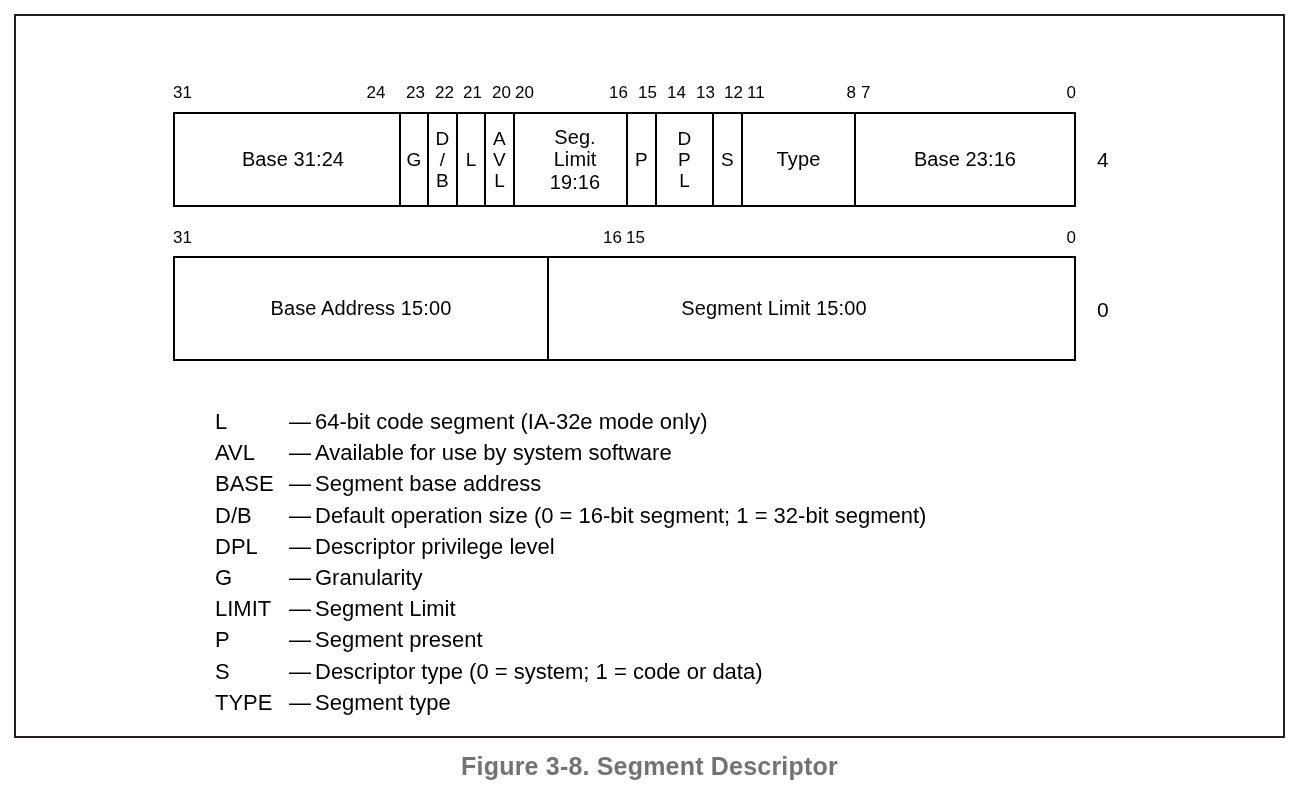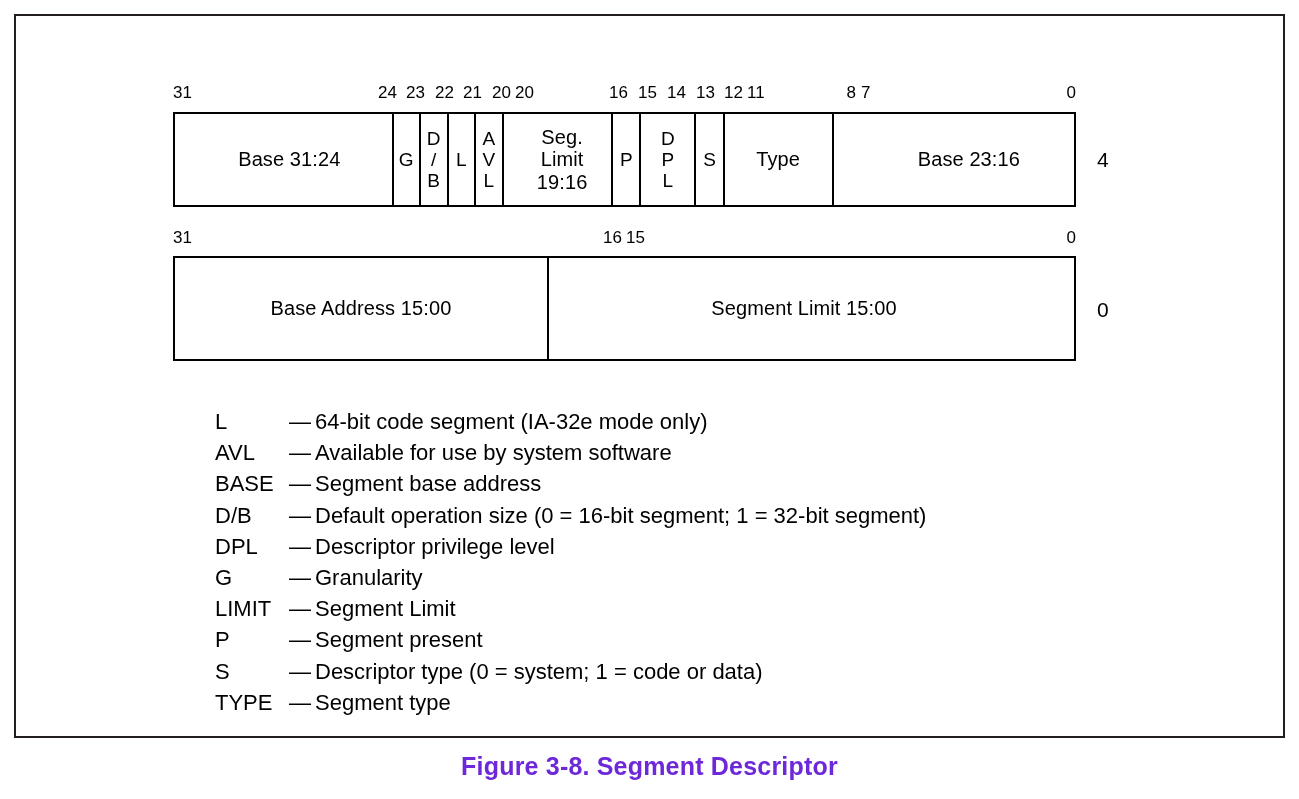--- a/index.html
+++ b/index.html
@@ -63,21 +63,20 @@
     justify-content: center;
     text-align: center;
     font-size: 20px;
     line-height: 1.12;
     letter-spacing: 0.1px;
     white-space: pre-line;
     overflow: hidden;
   }
   .cell:last-child {
     border-right: none;
-    margin-left: 30px;
   }
   .cell.narrow {
     font-size: 19px;
   }
 
   
   .bitlabel {
     position: absolute;
     font-size: 17px;
     line-height: 1;
@@ -132,21 +131,21 @@
   #caption .cap-num { margin-right: 7px; }
 </style>
 </head>
 <body>
 
 <div id="page">
 
   <div id="figure-frame" style="border-color: rgb(35, 31, 32);">
 
     <div class="bitlabel l" style="left:157px; top:68px;">31</div>
-    <div class="bitlabel r" style="left:339px; top:68px; width:42px;">24</div>
+    <div class="bitlabel r" style="left:339px; top:68px; width:42px;text-align:center;">24</div>
     <div class="bitlabel r" style="left:367px; top:68px; width:42px;">23</div>
     <div class="bitlabel r" style="left:396px; top:68px; width:42px;">22</div>
     <div class="bitlabel r" style="left:424px; top:68px; width:42px;">21</div>
     <div class="bitlabel r" style="left:453px; top:68px; width:42px;">20</div>
     <div class="bitlabel l" style="left:499px; top:68px;">20</div>
     <div class="bitlabel r" style="left:570px; top:68px; width:42px;">16</div>
     <div class="bitlabel r" style="left:599px; top:68px; width:42px;">15</div>
     <div class="bitlabel r" style="left:628px; top:68px; width:42px;">14</div>
     <div class="bitlabel r" style="left:657px; top:68px; width:42px;">13</div>
     <div class="bitlabel r" style="left:685px; top:68px; width:42px;">12</div>
@@ -250,17 +249,17 @@
       <div class="legend-row">
         <span class="legend-abbr">TYPE</span>
         <span class="legend-dash">—</span>
         <span class="legend-desc">Segment type</span>
       </div>
 
     </div>
 
   </div>
 
-  <div id="caption" style="color: #6d28d9;">
+  <div id="caption" style="color: #737373;">
     <span class="cap-num">Figure 3-8.</span><span class="cap-title">Segment Descriptor</span>
   </div>
 
 </div>
 
 </body></html>

